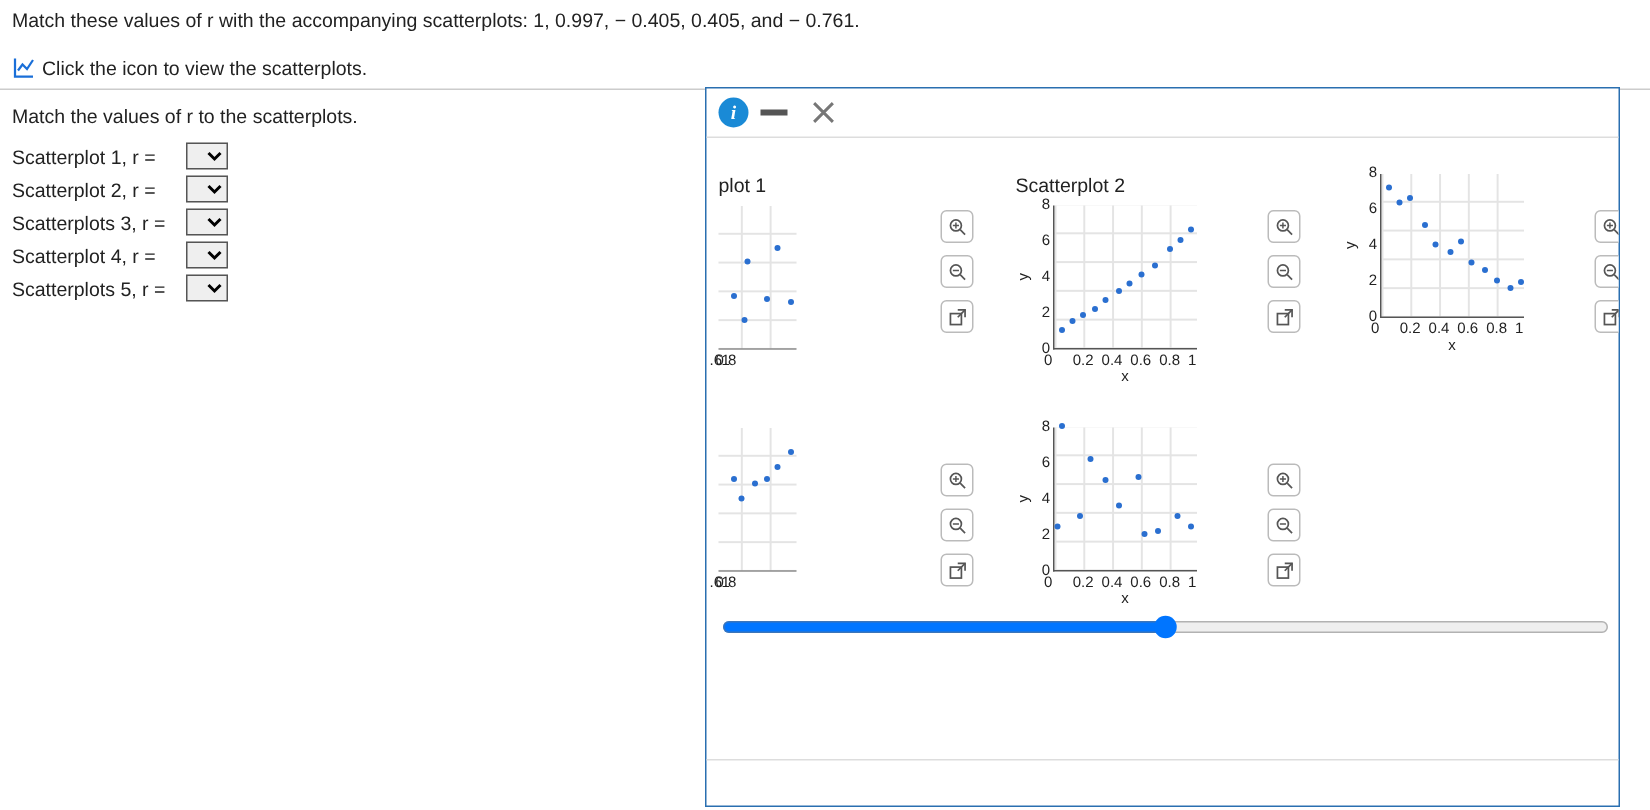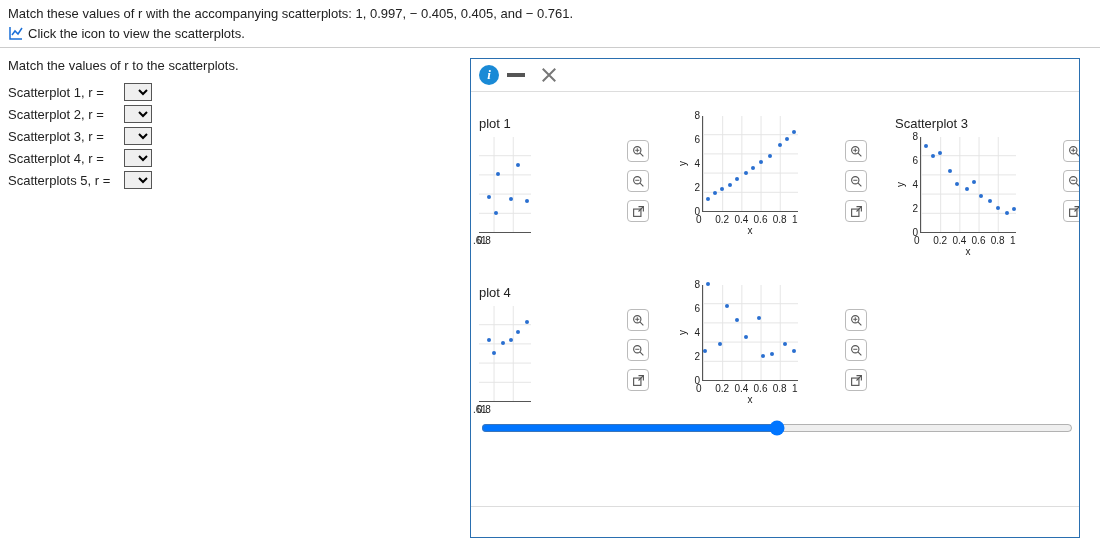--- a/index.html
+++ b/index.html
@@ -14,21 +14,21 @@
     overflow: hidden;
     position: relative;
   }
   .top-block {
     border: 1px solid #ccc;
     border-top: none;
     border-left: none;
     border-right: none;
     padding: 6px 8px 6px 8px;
   }
-  .question-text { margin-bottom: 4px; }
+  .question-text { margin-bottom: 16px; }
   .link-row { display: flex; align-items: flex-end; gap: 4px; cursor: pointer; }
   .link-row .chart-icon {
     width: 16px; height: 16px; display: inline-flex; align-items: center; justify-content: center;
     color: #1a6fd8;
   }
   .instr { padding: 10px 8px 6px 8px; }
   .selects { padding: 0 8px; }
   .sel-row {
     display: flex; align-items: center; gap: 6px; margin: 4px 0;
   }
@@ -167,21 +167,21 @@
 <div class="selects">
   <div class="sel-row">
     <label>Scatterplot 1, r =</label>
     <select></select>
   </div>
   <div class="sel-row">
     <label>Scatterplot 2, r =</label>
     <select></select>
   </div>
   <div class="sel-row">
-    <label>Scatterplot 3, r =</label>
+    <label>Scatterplots 3, r =</label>
     <select></select>
   </div>
   <div class="sel-row">
     <label>Scatterplot 4, r =</label>
     <select></select>
   </div>
   <div class="sel-row">
     <label>Scatterplots 5, r =</label>
     <select></select>
   </div>
@@ -240,20 +240,21 @@
               <svg viewBox="0 0 16 16">
                 <rect x="2" y="5" width="9" height="9" fill="none" stroke="#555" stroke-width="1.4"></rect>
                 <path d="M8 2 H14 V8" fill="none" stroke="#555" stroke-width="1.4"></path>
                 <line x1="14" y1="2" x2="8" y2="8" stroke="#555" stroke-width="1.4"></line>
               </svg>
             </span>
         </div>
       </div>
 
       <div class="plot-cell">
+        <div class="plot-title">Scatterplot 2</div>
         <div class="plot-area">
           <span class="ylabel">y</span>
           <div class="yaxis">
             <span>8</span>
               <span>6</span>
               <span>4</span>
               <span>2</span>
               <span>0</span>
           </div>
           <div>
@@ -302,21 +303,20 @@
               <svg viewBox="0 0 16 16">
                 <rect x="2" y="5" width="9" height="9" fill="none" stroke="#555" stroke-width="1.4"></rect>
                 <path d="M8 2 H14 V8" fill="none" stroke="#555" stroke-width="1.4"></path>
                 <line x1="14" y1="2" x2="8" y2="8" stroke="#555" stroke-width="1.4"></line>
               </svg>
             </span>
         </div>
       </div>
 
       <div class="plot-cell">
-        <div class="plot-title">Scatterplot 3</div>
         <div class="plot-area">
           <span class="ylabel">y</span>
           <div class="yaxis">
             <span>8</span>
               <span>6</span>
               <span>4</span>
               <span>2</span>
               <span>0</span>
           </div>
           <div>
@@ -365,21 +365,20 @@
               <svg viewBox="0 0 16 16">
                 <rect x="2" y="5" width="9" height="9" fill="none" stroke="#555" stroke-width="1.4"></rect>
                 <path d="M8 2 H14 V8" fill="none" stroke="#555" stroke-width="1.4"></path>
                 <line x1="14" y1="2" x2="8" y2="8" stroke="#555" stroke-width="1.4"></line>
               </svg>
             </span>
         </div>
       </div>
 
       <div class="plot-cell clip-left">
-        <div class="plot-title">plot 4</div>
         <div class="plot-area">
           <div class="chart-wrap">
             <div class="chartbox" id="canvas-plot4">
                 <div class="pt" style="left: 52.8px; bottom: 61.44px;"></div>
                 <div class="pt" style="left: 57.6px; bottom: 48px;"></div>
                 <div class="pt" style="left: 67.2px; bottom: 57.6px;"></div>
                 <div class="pt" style="left: 74.88px; bottom: 61.44px;"></div>
                 <div class="pt" style="left: 81.6px; bottom: 69.12px;"></div>
                 <div class="pt" style="left: 91.2px; bottom: 78.72px;"></div>
               </div>

